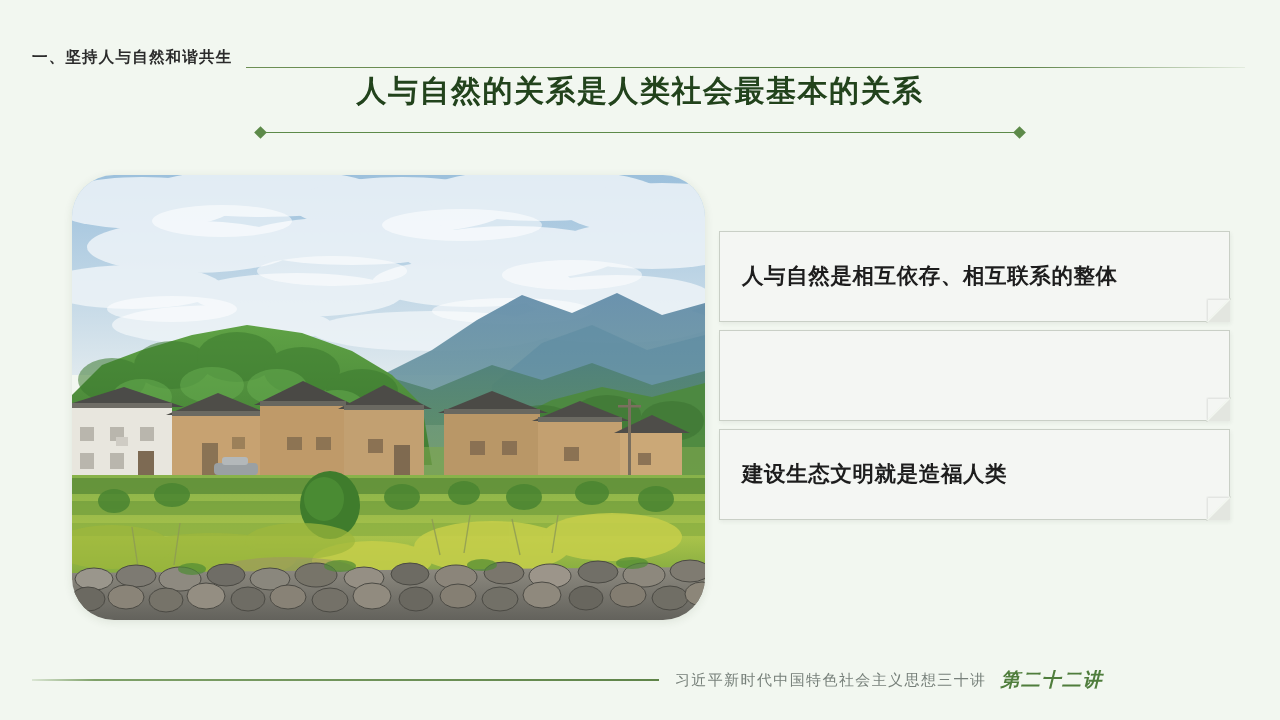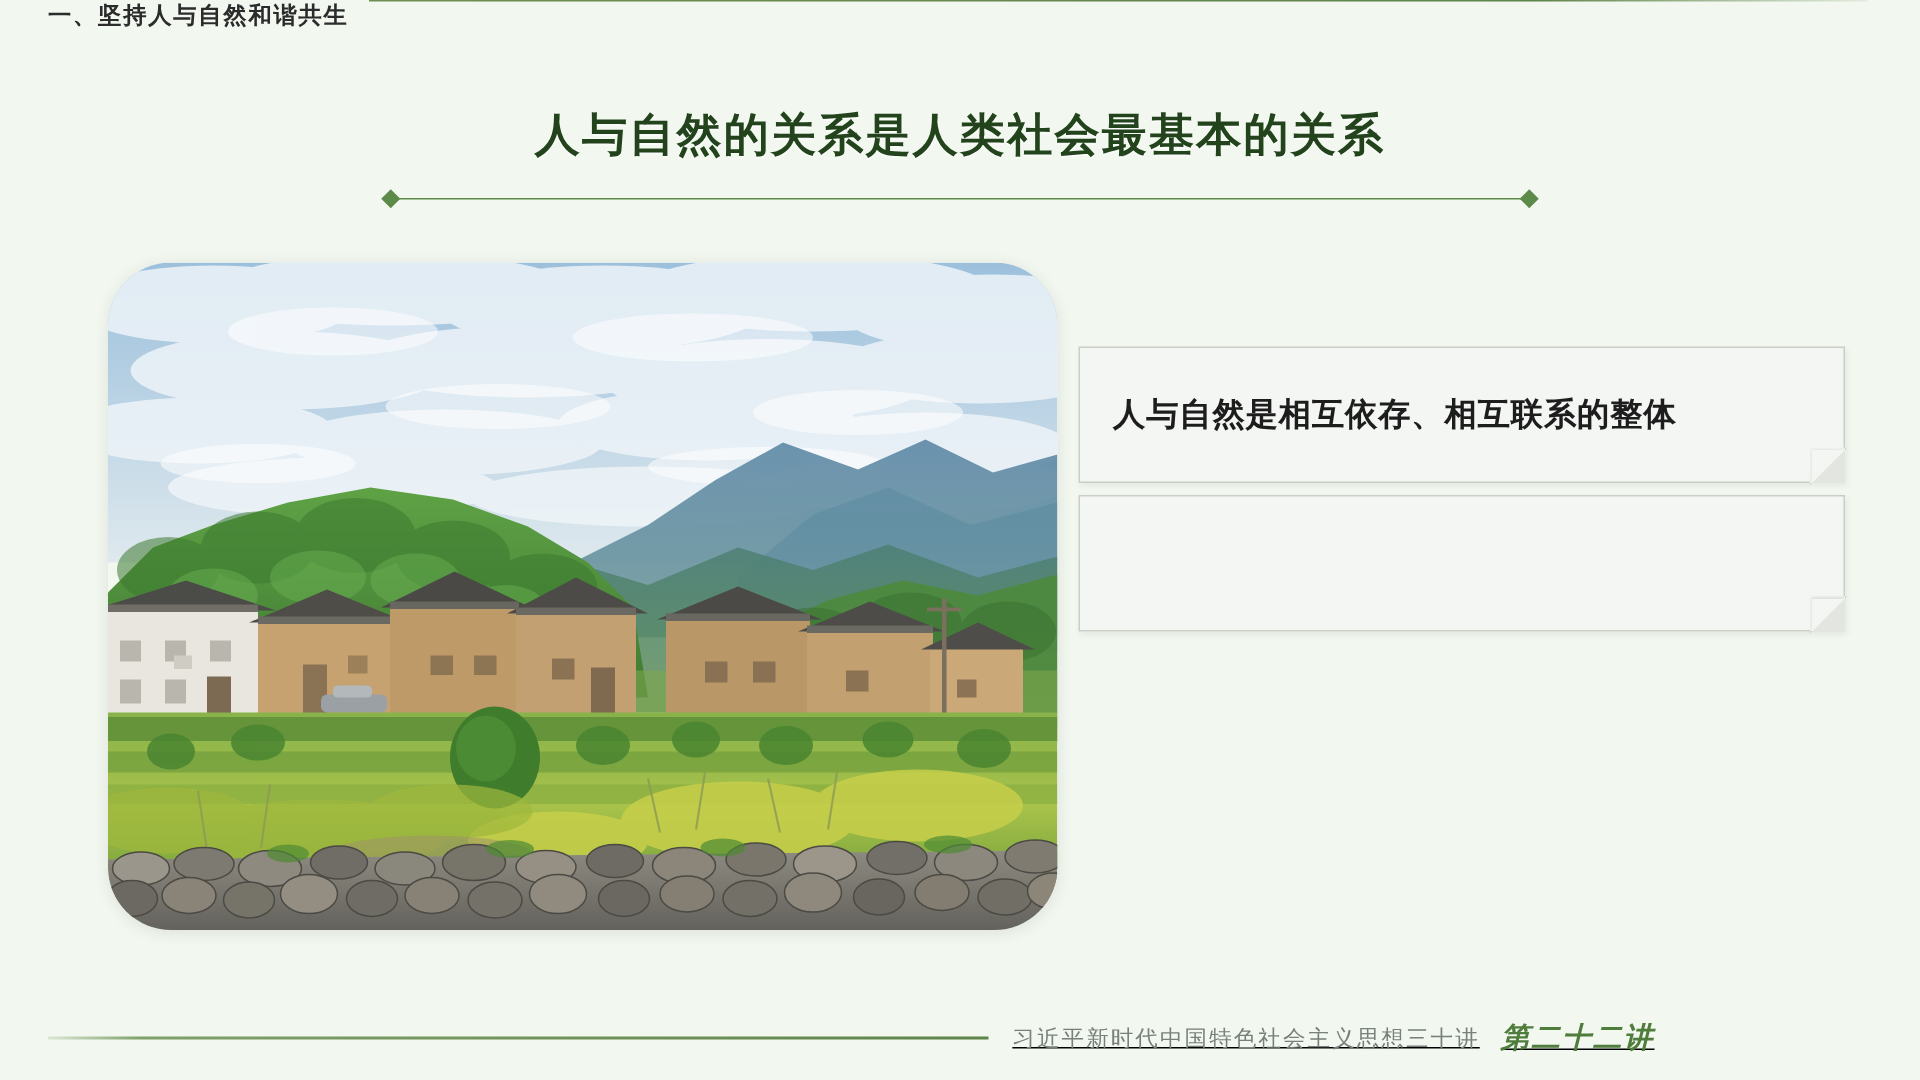--- a/index.html
+++ b/index.html
@@ -13,24 +13,24 @@
     width: 1280px;
     height: 720px;
     background: #f2f7f0;
     overflow: hidden;
     font-family: "Liberation Sans", "DejaVu Sans", sans-serif;
   }
 
   
   #header {
     position: absolute;
-    left: 0; top: 0;
+    left: 0; top: 12px;
     width: 1280px; height: 56px;
     display: flex;
-    align-items: flex-start;
+    align-items: flex-end;
   }
   #header-label {
     margin-left: 32px;
     font-size: 15.5px;
     font-weight: bold;
     color: #2b2b2b;
     letter-spacing: 1.2px;
     white-space: nowrap;
   }
   #header-rule {
@@ -144,25 +144,24 @@
     right: -2px; bottom: 22px;
     width: 34px; height: 1px;
     background: #c9cfc6;
     transform: rotate(-45deg);
     transform-origin: right bottom;
   }
 
   
   #footer {
     position: absolute;
-    left: 0; bottom: 0;
+    left: 0; bottom: 12px;
     width: 1137px; height: 56px;
     display: flex;
     align-items: center;
-    text-decoration: underline;
   }
   #footer-rule {
     flex: 1;
     height: 1.2px;
     margin-left: 32px;
     margin-right: 16px;
     background: linear-gradient(to right, rgba(150,180,130,0.25) 0%, #7fa169 10%, #5f8449 100%);
   }
   #footer-series {
     font-size: 15px;
@@ -437,20 +436,25 @@
       <div class="card-text">人与自然是相互依存、相互联系的整体</div>
       <span class="card-fold-line"></span>
       <span class="card-fold"></span>
     </div>
 
     <div class="card">
       <span class="card-fold-line"></span>
       <span class="card-fold"></span>
     </div>
 
+    <div class="card">
+      <div class="card-text">建设生态文明就是造福人类</div>
+      <span class="card-fold-line"></span>
+      <span class="card-fold"></span>
+    </div>
 
   </div>
 
   <div id="footer">
     <div id="footer-rule"></div>
     <div id="footer-series">习近平新时代中国特色社会主义思想三十讲</div>
     <div id="footer-lecture">第二十二讲</div>
   </div>
 
 </div>

